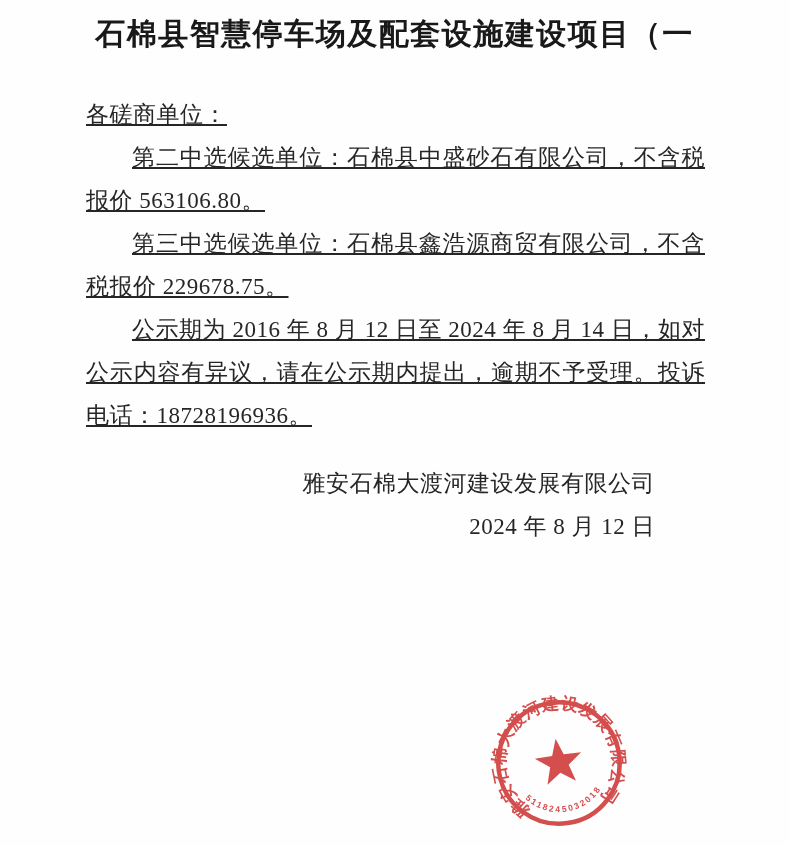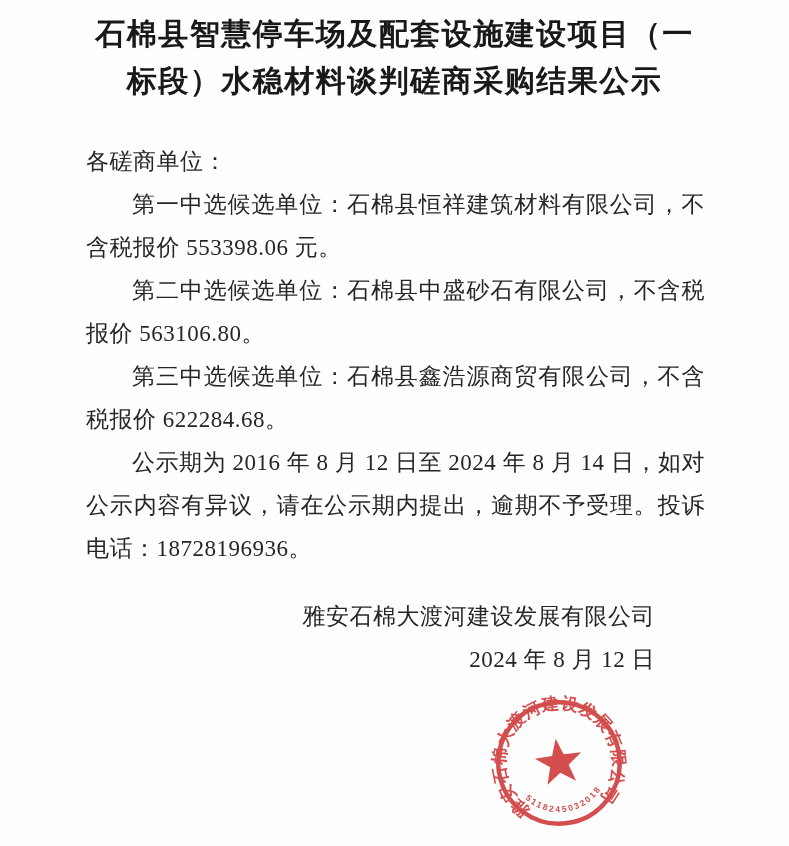--- a/index.html
+++ b/index.html
@@ -29,20 +29,21 @@
   .doc-body {
     margin: 36px 84px 0 86px; 
     font-size: 23px;
     line-height: 43px;
     letter-spacing: 0.5px;
     text-align: justify;
   }
   .doc-body p {
     margin: 0;
     text-indent: 2em;
+    text-decoration: underline;
   }
   .doc-body p.no-indent {
     text-indent: 0;
   }
   .signature {
     margin: 25px 134px 0 0;
     text-align: right;
     font-size: 23px;
     line-height: 43px;
     letter-spacing: 0.5px;
@@ -62,28 +63,26 @@
     pointer-events: none;
   }
 </style>
 </head>
 <body>
 
 <div class="page">
 
   <div class="doc-title">
     <div>石棉县智慧停车场及配套设施建设项目（一</div>
-    <div>标段）水稳材料谈判磋商采购结果公示</div>
   </div>
 
   <div class="doc-body">
     <p class="no-indent">各磋商单位：</p>
-    <p>第一中选候选单位：石棉县恒祥建筑材料有限公司，不含税报价 553398.06 元。</p>
     <p>第二中选候选单位：石棉县中盛砂石有限公司，不含税报价 563106.80。</p>
-    <p>第三中选候选单位：石棉县鑫浩源商贸有限公司，不含税报价 622284.68。</p>
+    <p>第三中选候选单位：石棉县鑫浩源商贸有限公司，不含税报价 229678.75。</p>
     <p>公示期为 2016 年 8 月 12 日至 2024 年 8 月 14 日，如对公示内容有异议，请在公示期内提出，逾期不予受理。投诉电话：18728196936。</p>
   </div>
 
   <div class="signature">
     <div>雅安石棉大渡河建设发展有限公司</div>
     <div>2024 年 8 月 12 日</div>
   </div>
 
   <svg class="seal" viewBox="0 0 200 200" xmlns="http://www.w3.org/2000/svg">
     <defs>

